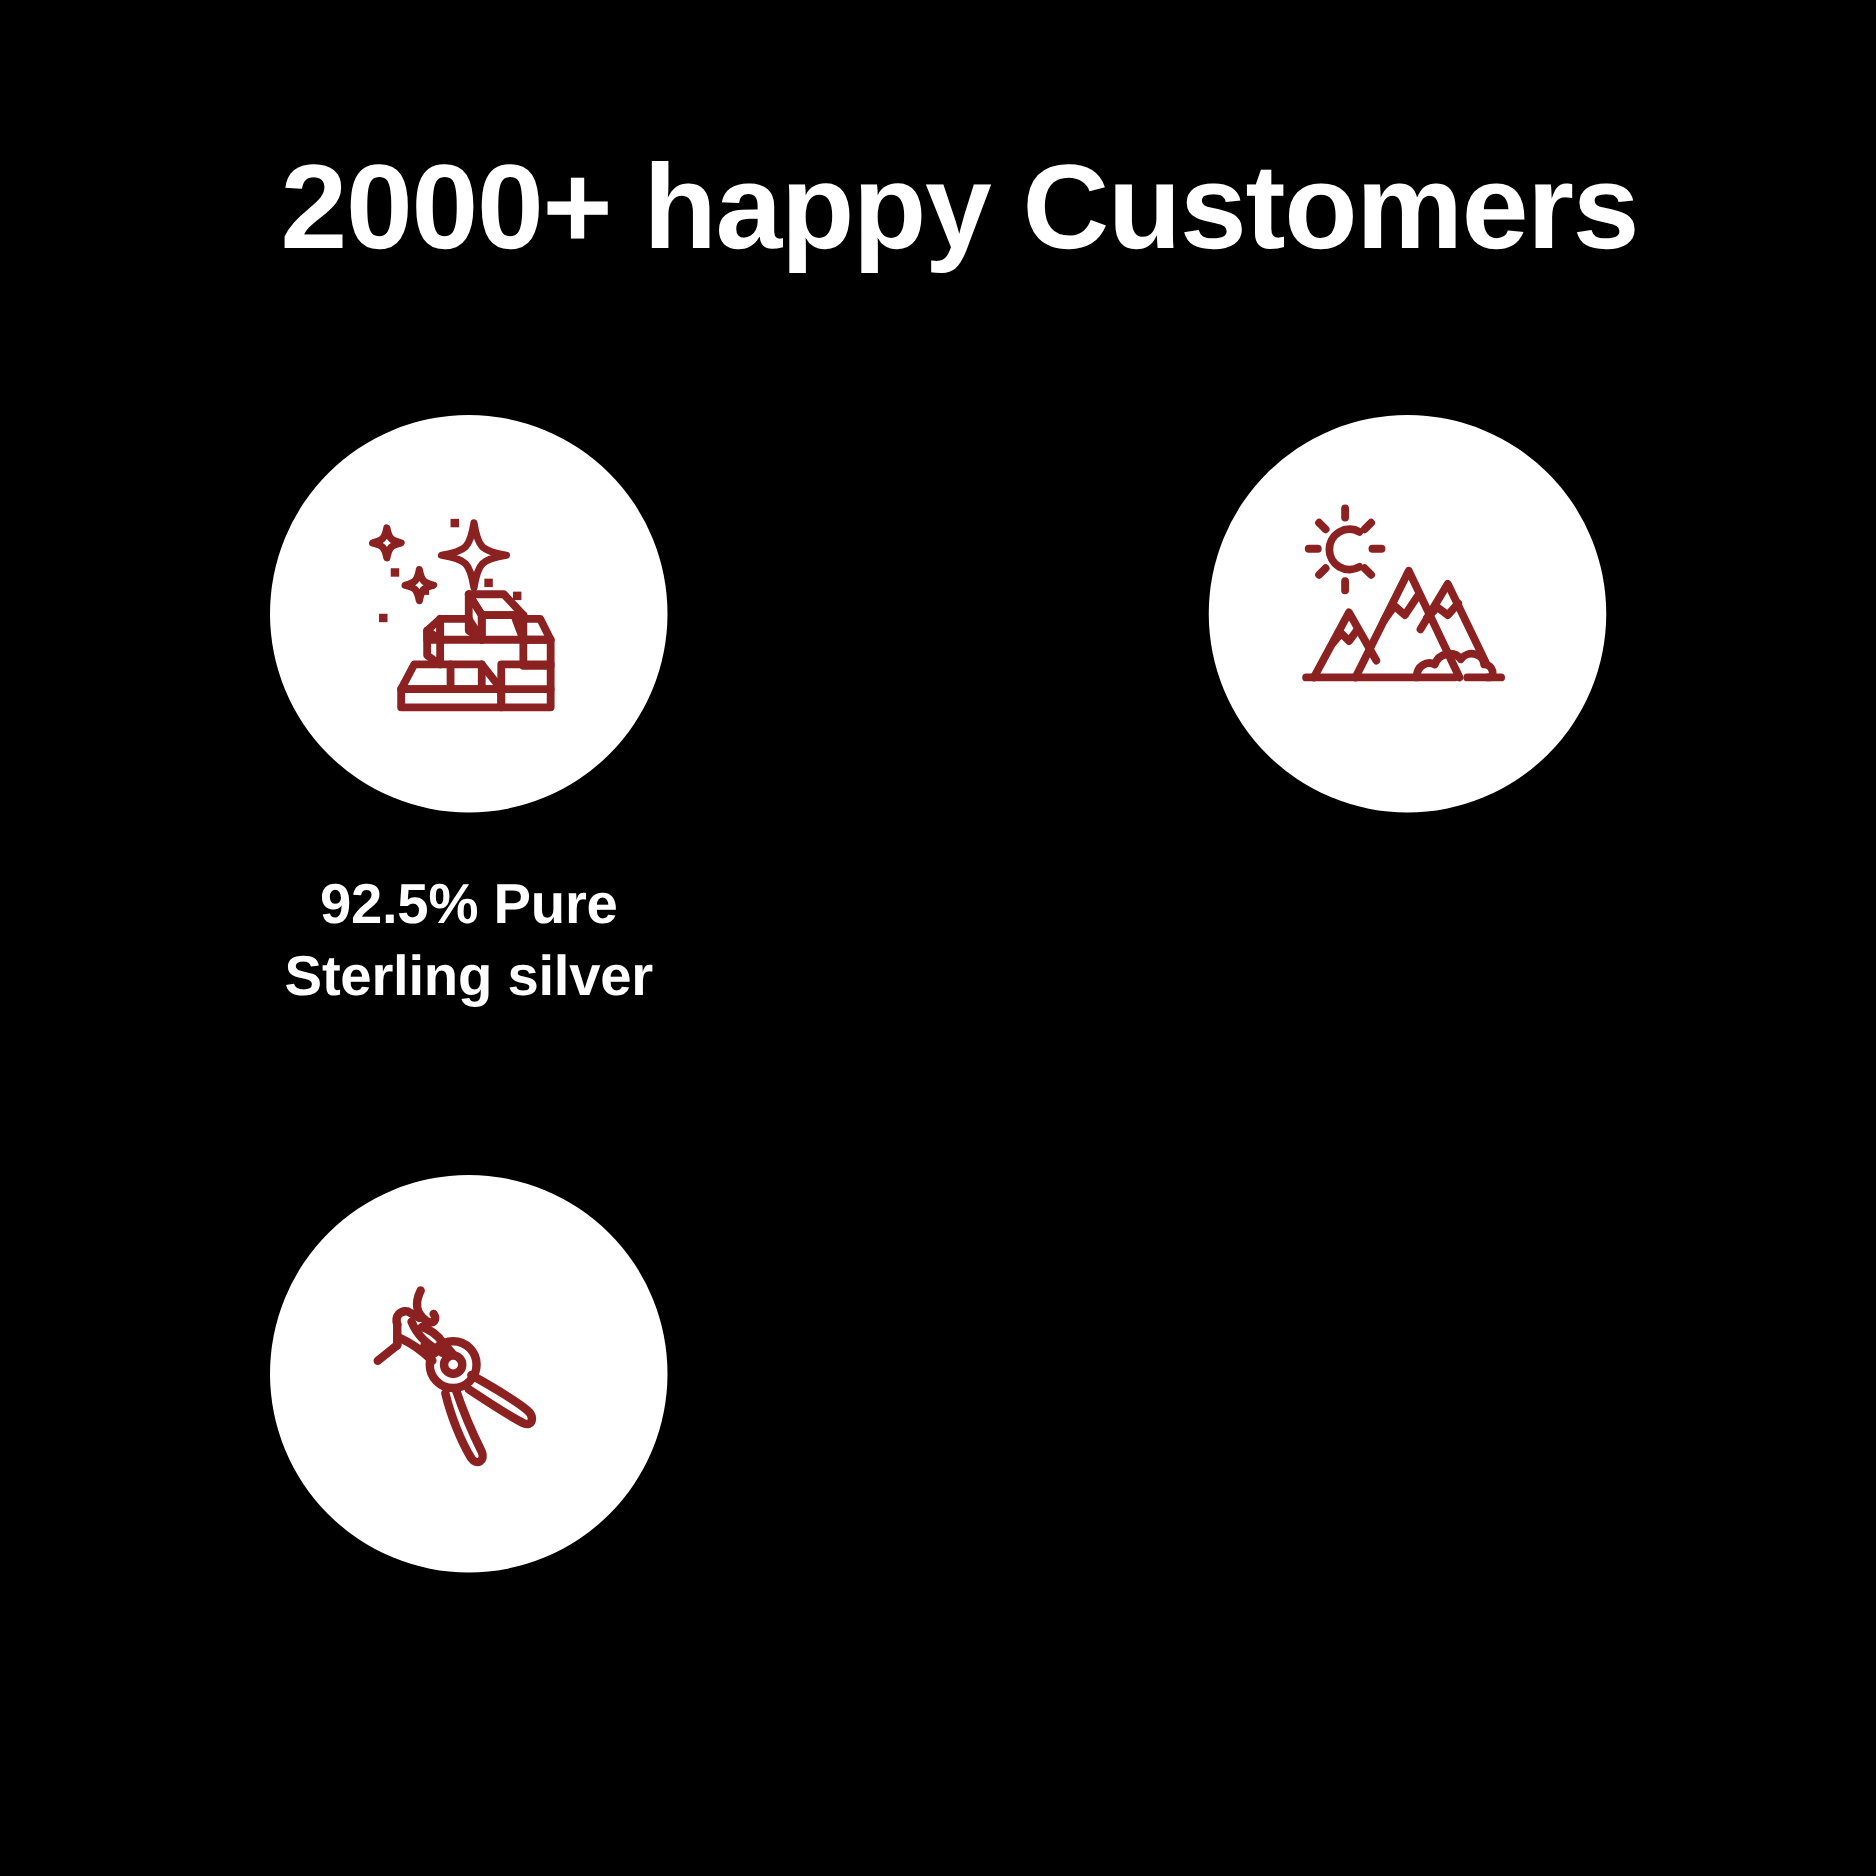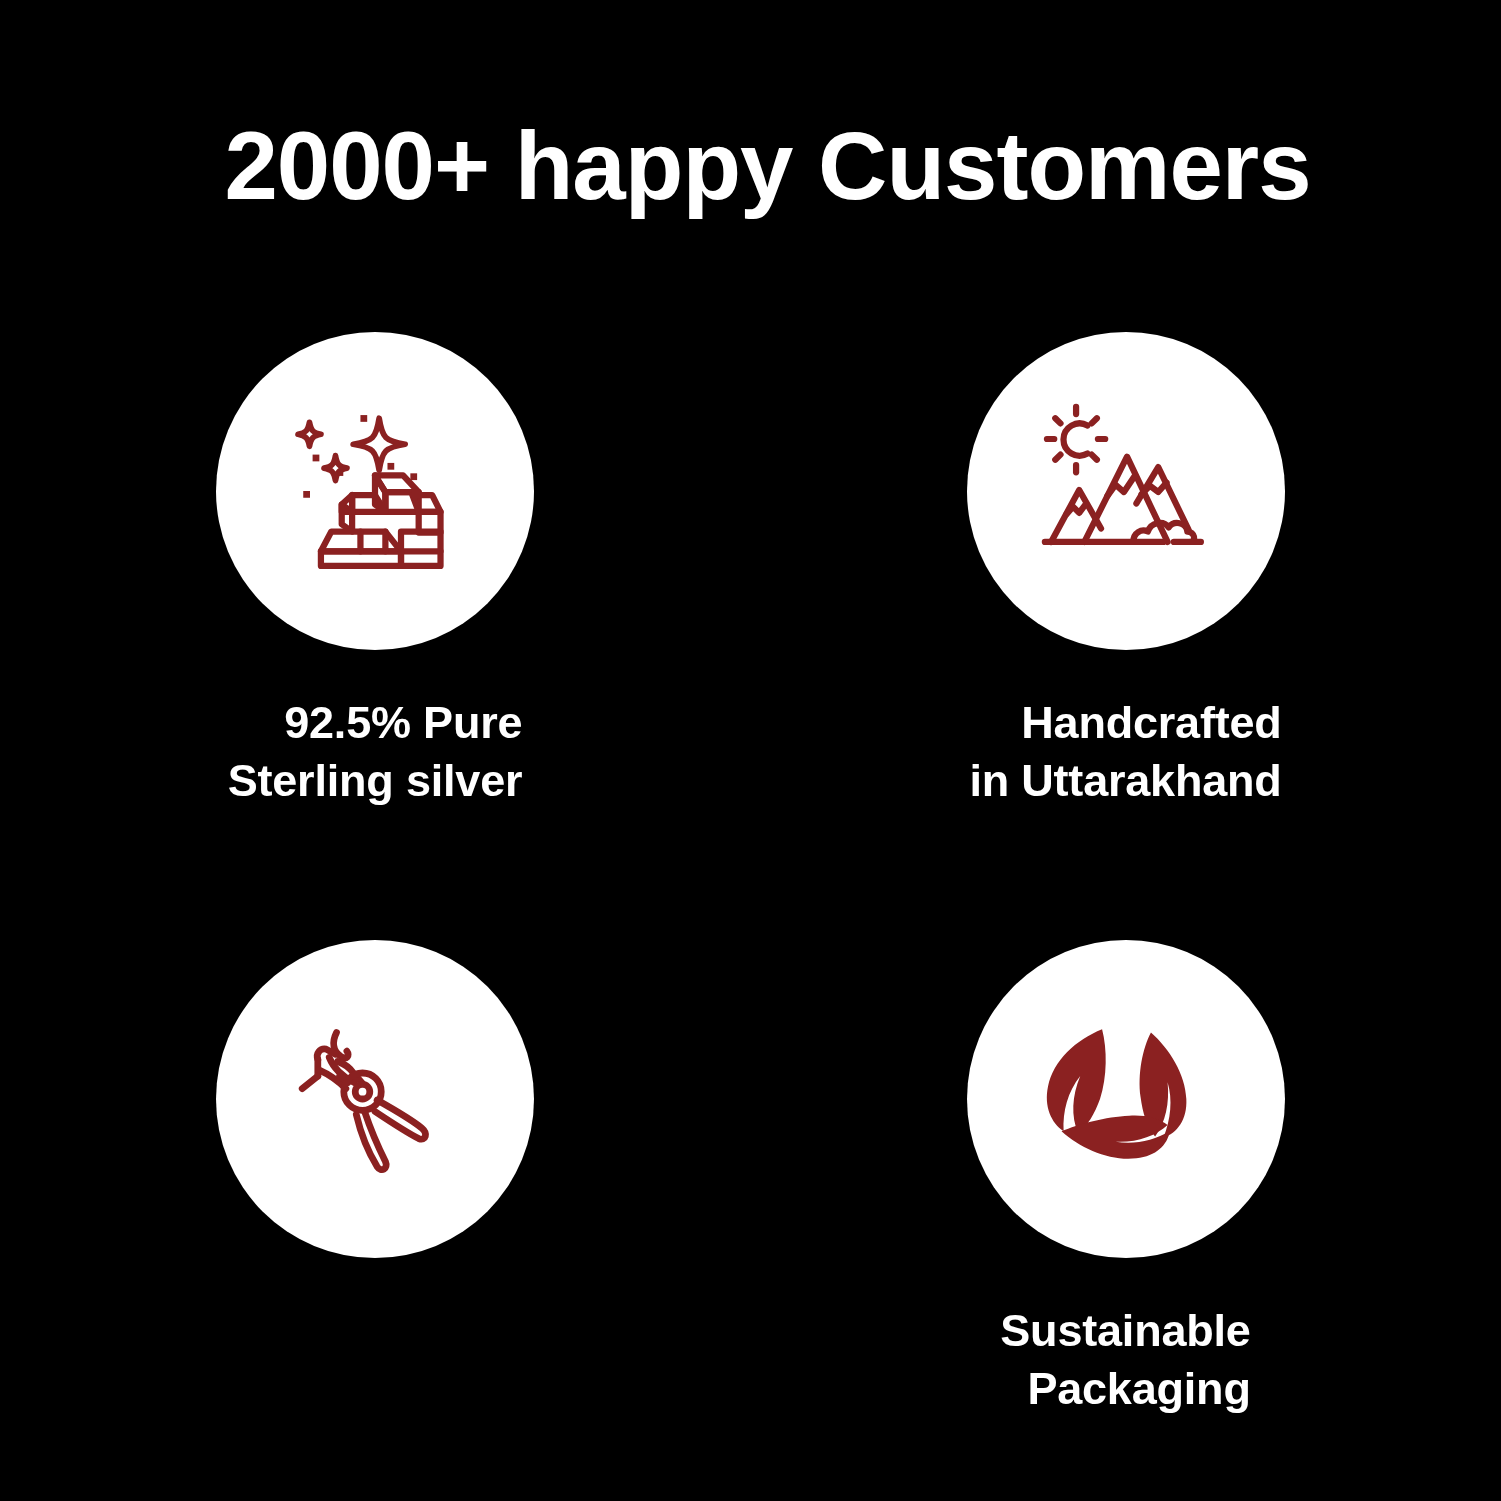--- a/index.html
+++ b/index.html
@@ -56,21 +56,21 @@
     justify-content: center;
     flex: 0 0 auto;
   }
   .icon-badge svg {
     width: 208px;
     height: 208px;
     display: block;
   }
   .feature-label {
     margin-top: 44px;
-    text-align: right;
+    text-align: center;
     color: #ffffff;
     font-size: 45px;
     font-weight: bold;
     line-height: 58px;
     letter-spacing: -0.2px;
     white-space: pre-line;
   }
 </style>
 </head>
 <body>
@@ -149,22 +149,20 @@
             <path d="M110 112 L131 77 L160 137"></path>
             <path d="M115 103 L123 95 L131 101 L139 92"></path>
 
             <path d="M107 149 C107 140 115 136 121 139 C124 130 136 128 141 135 C146 128 158 130 159 139 C166 139 168 149 162 149"></path>
 
             <path d="M22 149 L136 149"></path>
             <path d="M146 149 L172 149"></path>
           </g>
         </svg>
       </div>
-      <div class="feature-label">Handcrafted
-in Uttarakhand</div>
     </div>
 
     <div class="feature-cell">
       <div class="icon-badge">
         <svg viewBox="0 0 200 200">
           <g fill="none" stroke="#8B2121" stroke-width="6.5" stroke-linecap="round" stroke-linejoin="round">
 
             <path d="M63 36 C58 46 60 54 67 59 C73 63 76 58 73 54"></path>
 
             <path d="M45 62 C43 56 47 51 53 52 L62 57"></path>
@@ -182,31 +180,15 @@
             <circle cx="88" cy="93" r="7"></circle>
 
             <path d="M102 101 C118 110 134 119 145 128 C151 133 149 141 142 138 C130 132 112 120 100 112"></path>
 
             <path d="M90 112 C96 130 104 148 110 160 C113 167 106 171 102 165 C94 152 86 132 82 115"></path>
           </g>
         </svg>
       </div>
     </div>
 
-    <div class="feature-cell">
-      <div class="icon-badge">
-        <svg viewBox="0 0 200 200">
-          <g fill="#8B2121">
-
-            <path d="M77 33 C52 43 30 63 25 88 C21 107 28 123 40 131 C39 112 44 93 56 78 C48 97 47 117 54 133 C63 126 70 114 75 100 C82 79 82 52 77 33 Z"></path>
-
-            <path d="M124 36 C142 52 157 76 158 100 C159 120 149 133 136 137 C143 120 145 101 140 84 C142 104 138 123 128 136 C120 127 116 113 114 98 C111 76 116 51 124 36 Z"></path>
-
-            <path d="M38 131 C57 148 85 160 110 157 C129 155 140 144 142 131 C127 140 108 144 90 141 C110 142 128 136 140 125 C131 118 118 115 103 116 C81 117 54 124 38 131 Z"></path>
-          </g>
-        </svg>
-      </div>
-      <div class="feature-label">Sustainable
-Packaging</div>
-    </div>
 
   </div>
 </div>
 
 </body></html>

